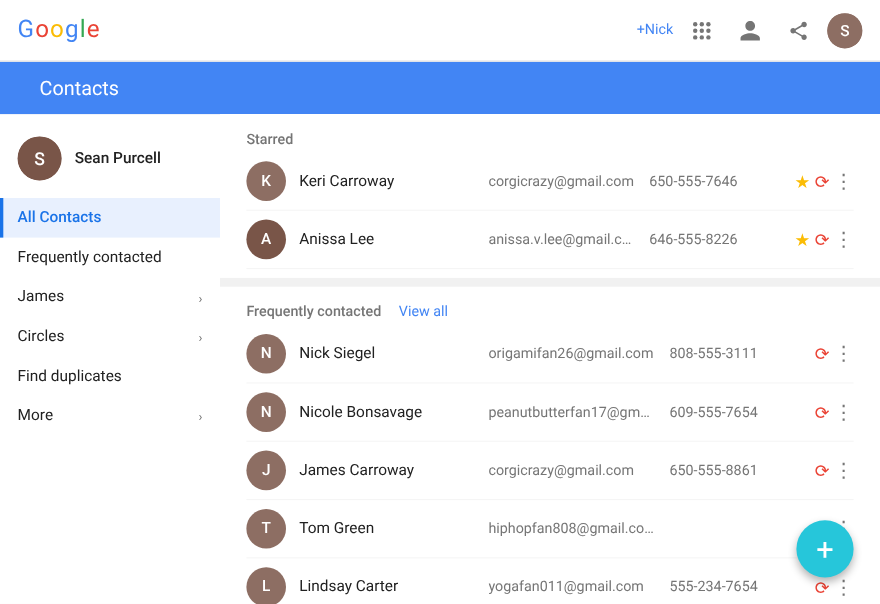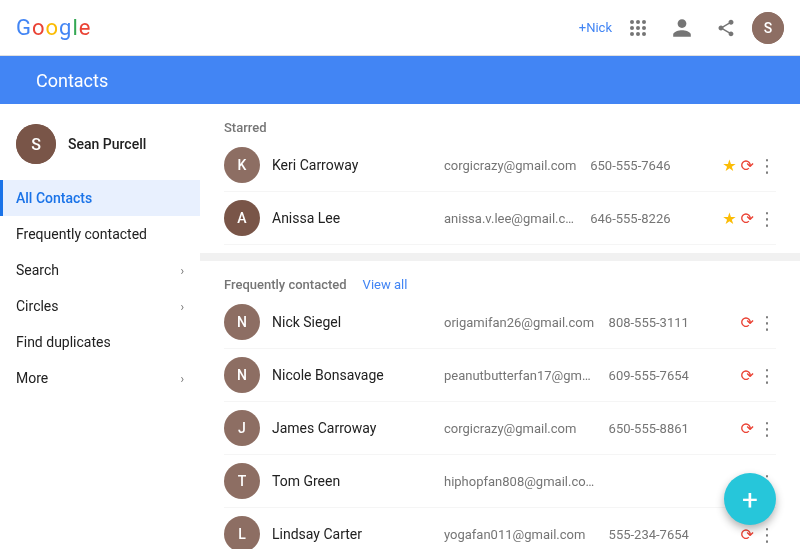--- a/index.html
+++ b/index.html
@@ -356,21 +356,21 @@
       <span class="sidebar-username">Sean Purcell</span>
     </div>
     <ul class="sidebar-nav">
       <li class="sidebar-nav-item active">
         <span>All Contacts</span>
       </li>
       <li class="sidebar-nav-item">
         <span>Frequently contacted</span>
       </li>
       <li class="sidebar-nav-item">
-        <span>Search</span>
+        <span>James</span>
         <span class="chevron">›</span>
       </li>
       <li class="sidebar-nav-item">
         <span>Circles</span>
         <span class="chevron">›</span>
       </li>
       <li class="sidebar-nav-item">
         <span>Find duplicates</span>
       </li>
       <li class="sidebar-nav-item">

